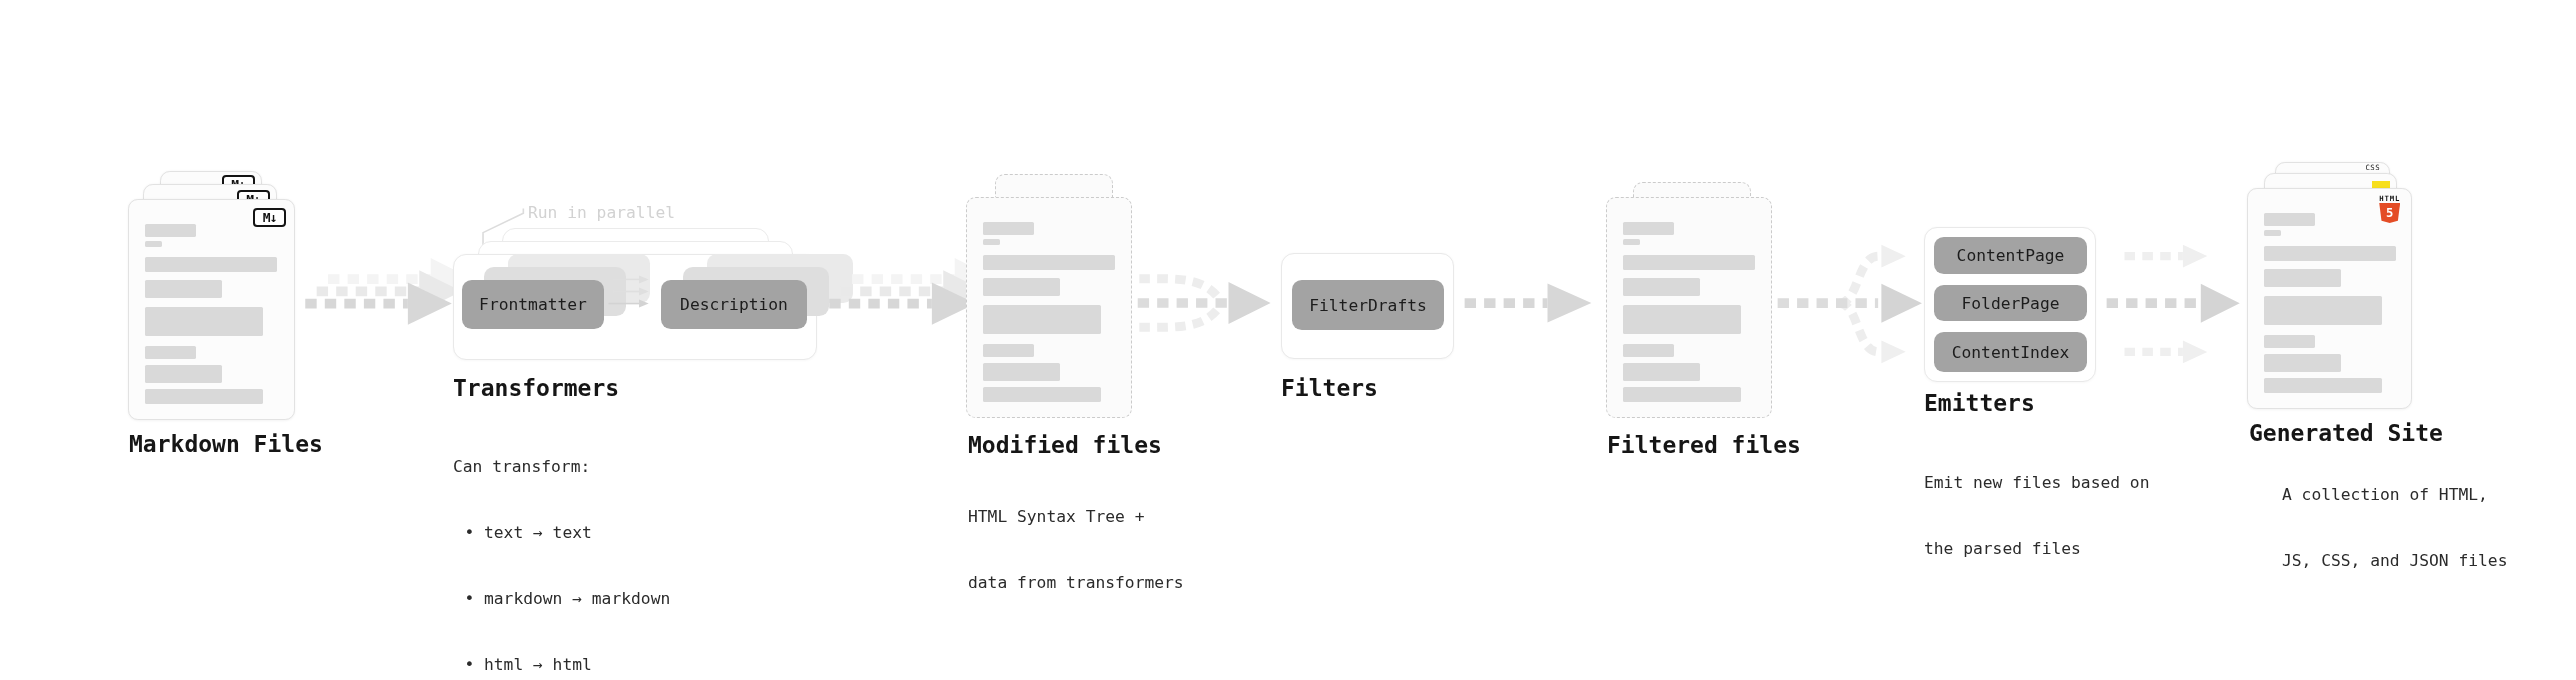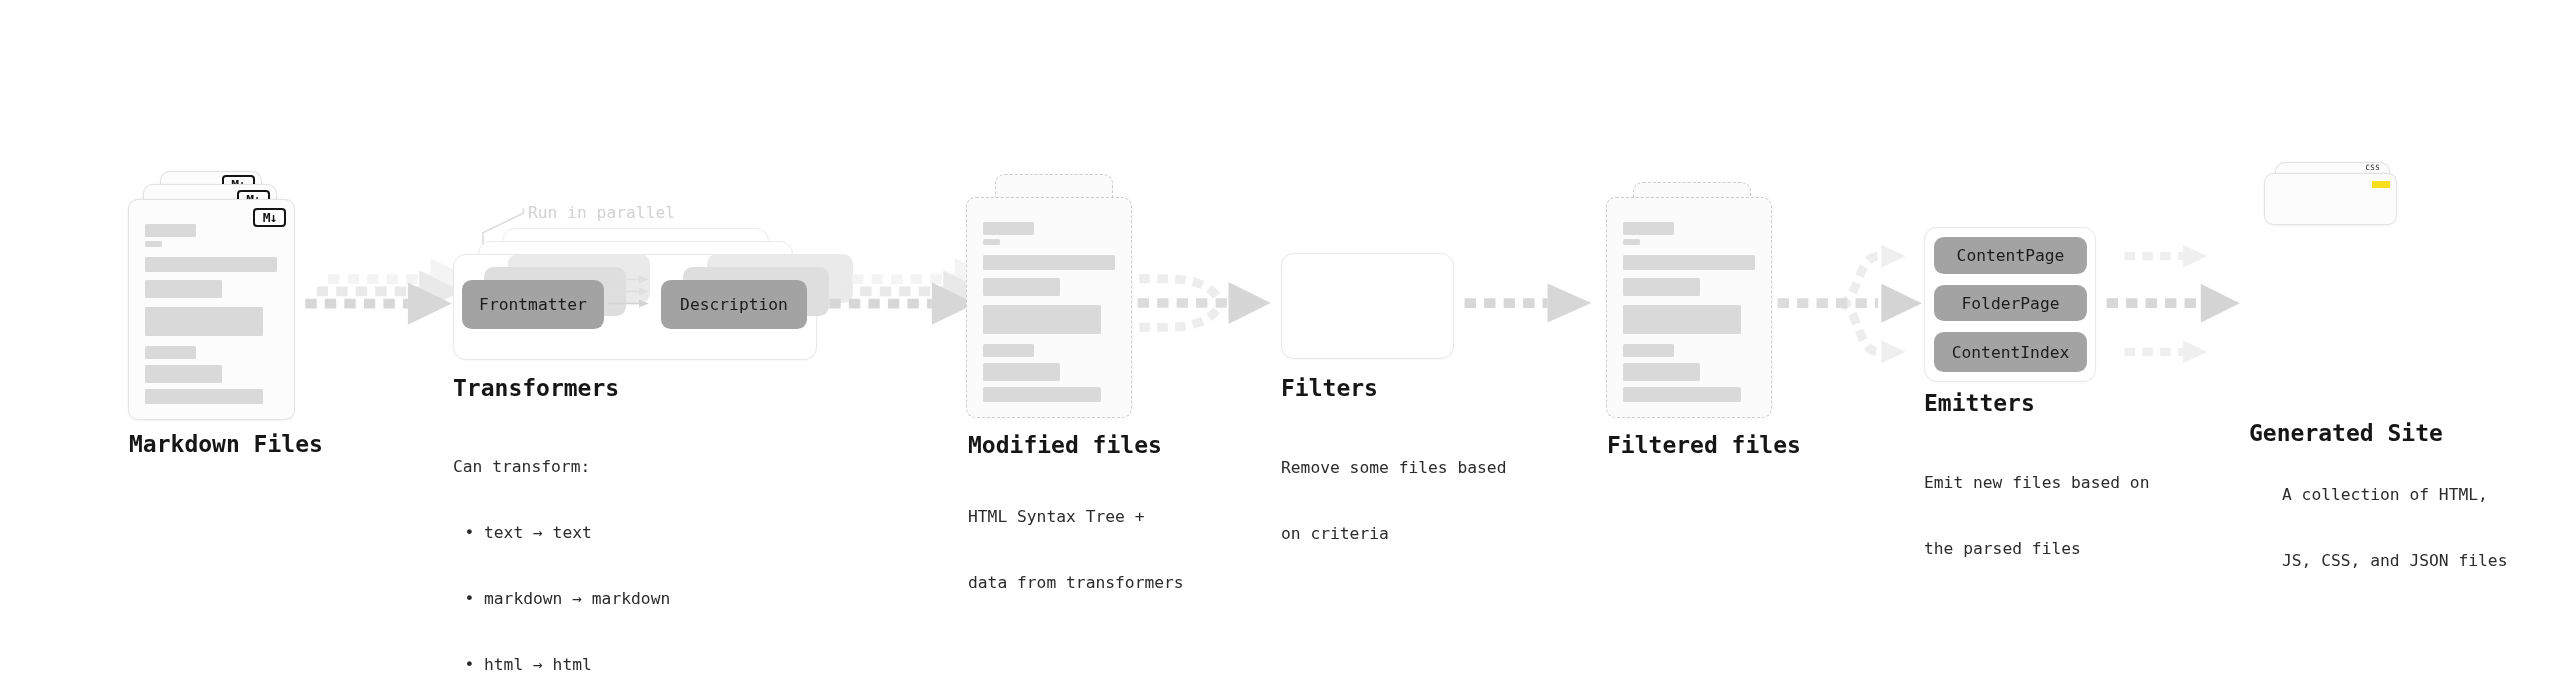--- a/index.html
+++ b/index.html
@@ -149,25 +149,22 @@
   </div>
 
   <svg class="arrow-svg" style="left:1136px;top:256px;" width="142" height="94" viewBox="0 0 175 116">
     <path d="M 4,28 H 30 C 70,28 88,34 102,52" fill="none" stroke="#ededed" stroke-width="11" stroke-dasharray="13 9"></path>
     <path d="M 4,88 H 30 C 70,88 88,82 102,64" fill="none" stroke="#ededed" stroke-width="11" stroke-dasharray="13 9"></path>
     <line x1="2" y1="58" x2="112" y2="58" stroke="#dcdcdc" stroke-width="12" stroke-dasharray="14 10"></line>
     <polygon points="114,32 166,58 114,84" fill="#d6d6d6"></polygon>
   </svg>
 
   <div class="box" style="left:1281px;top:253px;width:173px;height:106px;"></div>
+  <div class="chip" style="left:1292px;top:280px;width:152px;height:50px;">FilterDrafts</div>
   <div class="title" style="left:1281px;top:375px;">Filters</div>
-  <div class="body-text" style="left:1281px;top:413px;">
-    <div>Remove some files based</div>
-    <div>on criteria</div>
-  </div>
 
   <svg class="arrow-svg" style="left:1463px;top:280px;" width="130" height="46" viewBox="0 0 160 56">
     <line x1="2" y1="28" x2="104" y2="28" stroke="#d7d7d7" stroke-width="12" stroke-dasharray="14 10"></line>
     <polygon points="104,4 158,28 104,52" fill="#d7d7d7"></polygon>
   </svg>
 
   <div class="file-card dashed" style="left:1633px;top:182px;width:118px;height:46px;"></div>
   <div class="file-card dashed" style="left:1606px;top:197px;width:166px;height:221px;">
       <div class="skel-row" style="width: 51px; height: 13px; margin-top: 24.4px;"></div>
       <div class="skel-row" style="width: 17px; height: 6.5px; margin-top: 3.3px;"></div>
@@ -210,20 +207,34 @@
 
   <div class="file-card" style="left:2275px;top:162px;width:115px;height:52px;">
     <div class="css-badge">
       <div class="css-txt">CSS</div>
       <div class="css-bar"></div>
     </div>
   </div>
   <div class="file-card" style="left:2264px;top:173px;width:133px;height:52px;">
     <div class="js-badge"></div>
   </div>
+  <div class="file-card" style="left:2247px;top:188px;width:165px;height:221px;">
+    <div class="html5-logo">
+      <div class="html-txt">HTML</div>
+      <div class="shield">5</div>
+    </div>
+  <div class="skel-row" style="width: 51px; height: 13px; margin-top: 24.4px;"></div>
+      <div class="skel-row" style="width: 17px; height: 6.5px; margin-top: 3.3px;"></div>
+      <div class="skel-row" style="width: 132px; height: 14.6px; margin-top: 9.8px;"></div>
+      <div class="skel-row" style="width: 77px; height: 18px; margin-top: 8.1px;"></div>
+      <div class="skel-row" style="width: 118px; height: 29px; margin-top: 9.8px;"></div>
+      <div class="skel-row" style="width: 51px; height: 13px; margin-top: 9.8px;"></div>
+      <div class="skel-row" style="width: 77px; height: 18px; margin-top: 5.7px;"></div>
+      <div class="skel-row" style="width: 118px; height: 14.6px; margin-top: 6.5px;"></div>
+    </div>
   <div class="title" style="left:2249px;top:420px;">Generated Site</div>
   <div class="body-text" style="left:2249px;top:440px;margin-left:33px;">
     <div>A collection of HTML,</div>
     <div>JS, CSS, and JSON files</div>
   </div>
 
 </div>
 
 
 </body></html>

